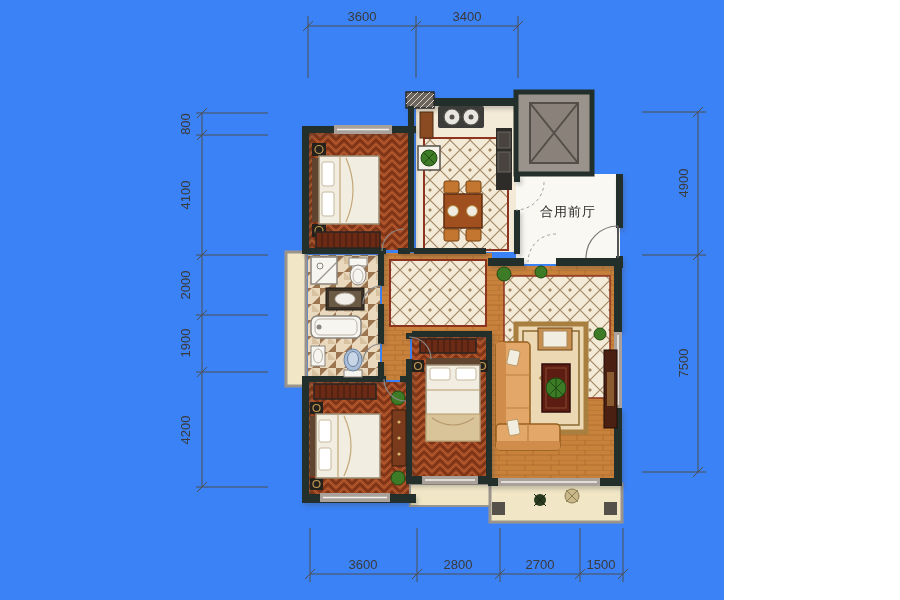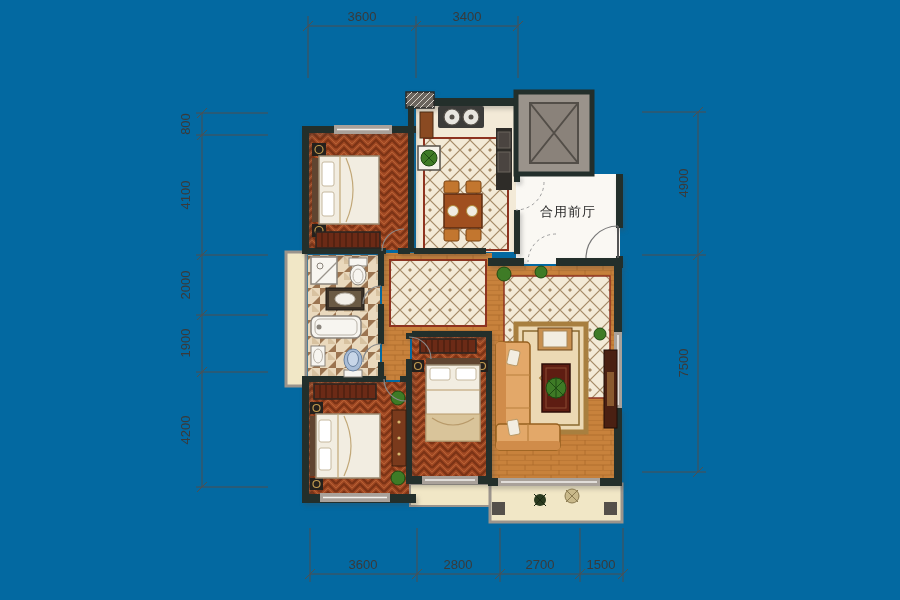--- a/index.html
+++ b/index.html
@@ -1,16 +1,16 @@
 <!DOCTYPE html>
 <html style="--wall: #232f2b; --window-frame: #a9a19a; --wood-dark: #a34a24; --wood-chevron: #7c3315; --wood-mid: #b86236; --wood-light: #c8823c; --tile-cream: #f3ead7; --tile-line: #a58a67; --tile-border: #8e3320; --bath-light: #ead9bd; --bath-dark: #9b7450; --balcony-floor: #f1e7c6; --hall-floor: #faf8f3; --elevator: #9a938b; --sofa: #e3a869; --rug: #ecd9b4; --rug-border: #a87f3f; --bed-white: #f2ede1; --plant: #3e7b26; --dim-line: #4f4f4f; --dim-text: #3a3a3a;"><head>
 <meta charset="utf-8">
 <style>
   html,body{margin:0;padding:0;background:#ffffff;}
-  .stage{position:relative;width:900px;height:600px;background:#0369a1;overflow:hidden;
+  .stage{position:relative;width:724px;height:600px;background:#3b82f6;overflow:hidden;
          font-family:"Liberation Sans","DejaVu Sans",sans-serif;}
   svg text{font-family:"Liberation Sans","DejaVu Sans",sans-serif;}
   .dim-text{font-size:13px;fill:var(--dim-text,#3a3a3a);}
   .room-label{font-size:13px;letter-spacing:1px;fill:#2a2a2a;}
   .walls{filter:drop-shadow(2px 3px 2px rgba(70,70,70,.28));}
 </style>
 </head>
 <body>
 
 <div class="stage">

